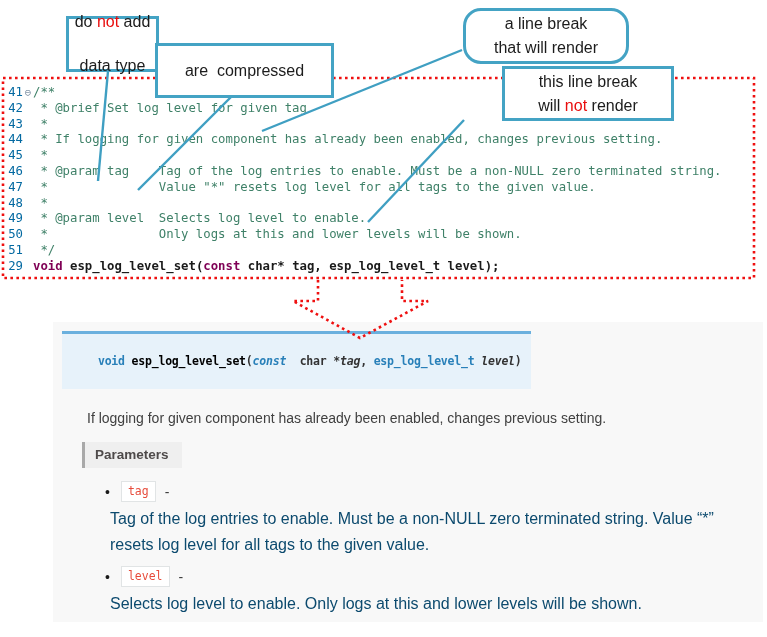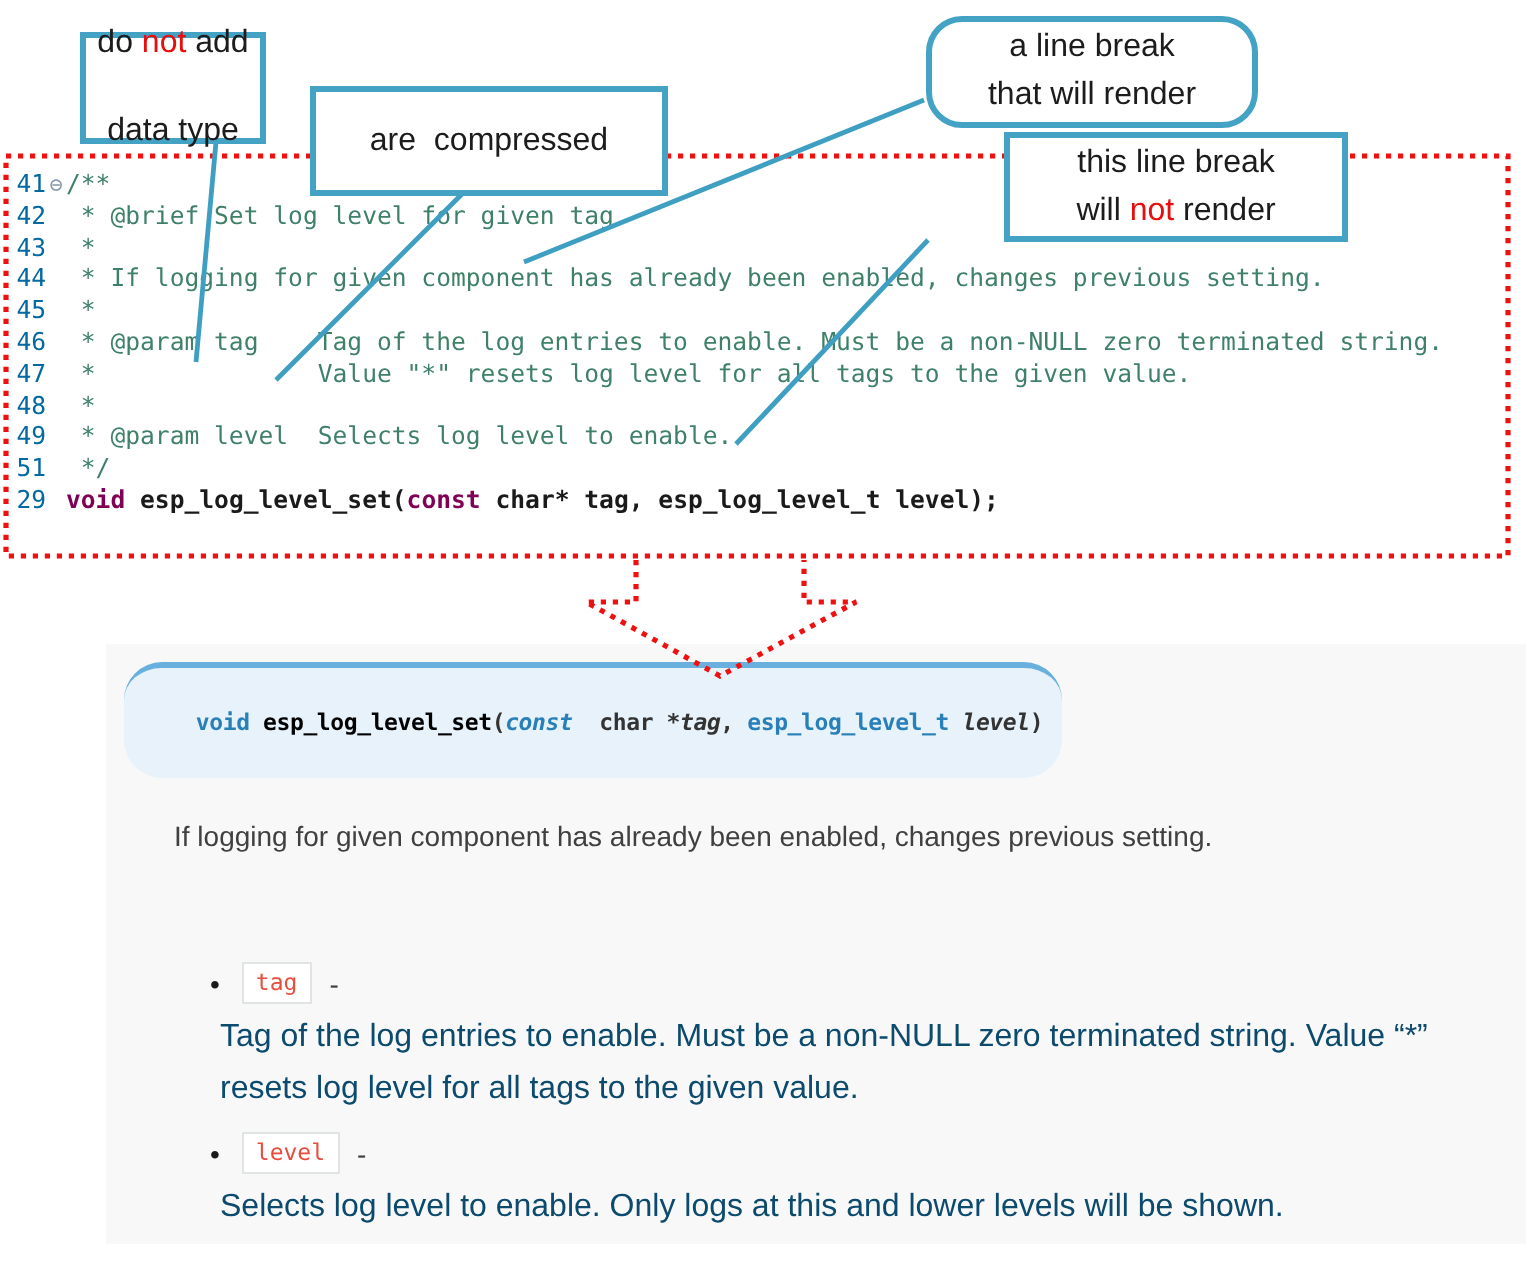--- a/index.html
+++ b/index.html
@@ -7,21 +7,21 @@
     width:767px;height:637px;position:relative;background:#ffffff;
     font-family:"Liberation Sans", sans-serif;overflow:hidden;
   }
   
   .callout{
     position:absolute;box-sizing:border-box;background:#ffffff;
     border:3px solid #44a3c4;z-index:10;display:flex;flex-direction:column;
     align-items:center;justify-content:center;text-align:center;
     font-size:16px;line-height:24px;color:#1c1c1c;white-space:pre;
   }
-  #callout-1{left:40px;top:16px;width:93px;height:56px;gap:20px;}
+  #callout-1{left:66px;top:16px;width:93px;height:56px;gap:20px;}
   #callout-2{left:155px;top:43px;width:179px;height:55px;}
   #callout-3{left:463px;top:8px;width:166px;height:56px;border-radius:18px;}
   #callout-4{left:462px;top:66px;width:172px;height:55px;margin-left:40px;}
   .rd{color:#e90d0d;}
   
   #overlay{position:absolute;left:0;top:0;z-index:5;pointer-events:none;}
   .redline{stroke:#ef1010;stroke-width:2.6;fill:none;stroke-dasharray:2.6 3.4;}
   .blueline{stroke:#3f9fc2;stroke-width:2.4;fill:none;}
   
   #code{
@@ -32,21 +32,21 @@
   .ln{display:inline-block;width:18px;text-align:right;color:#0369a1;flex:none;}
   .fold{display:inline-block;width:10px;text-align:center;color:#8496a9;font-size:11px;flex:none;}
   .ct{white-space:pre;color:#3f8168;}
   .ct-code{white-space:pre;color:#1a1a1a;font-weight:bold;}
   .kw{color:#7f0055;font-weight:bold;}
   
   #doc-panel{position:absolute;left:53px;top:322px;width:710px;height:300px;background:#f8f8f8;z-index:1;}
   #sig-bar{
     position:absolute;left:9px;top:9px;background:#e7f2fa;border-top:3px solid #6ab0de;
     padding:6px 9px 7px 9px;font-family:"DejaVu Sans Mono", monospace;
-    font-size:11.5px;font-weight:bold;letter-spacing:-0.2px;white-space:pre;color:#333;border-radius:19px;
+    font-size:11.5px;font-weight:bold;letter-spacing:-0.2px;white-space:pre;color:#333;
   }
   .sig-blue{color:#2980b9;}
   .sig-name{color:#000;}
   .sig-it{font-style:italic;}
   .docp{position:absolute;left:34px;color:#404040;font-size:14px;line-height:18px;white-space:pre;}
   #doc-para1{top:53px;}
   #doc-para2{top:87px;}
   #params-head{
     position:absolute;left:29px;top:120px;background:#efefef;border-left:3px solid #a9a9a9;
     padding:5px 13px 6px 10px;font-size:13.5px;font-weight:bold;color:#4e4a4a;
@@ -133,38 +133,44 @@
     <span class="ln">48</span>
       <span class="fold"></span>
       <span class="ct"> *</span>
   </div>
   <div class="crow">
     <span class="ln">49</span>
       <span class="fold"></span>
       <span class="ct"> * @param level  Selects log level to enable.</span>
   </div>
   <div class="crow">
+    <span class="ln">50</span>
+      <span class="fold"></span>
+      <span class="ct"> *               Only logs at this and lower levels will be shown.</span>
+  </div>
+  <div class="crow">
     <span class="ln">51</span>
       <span class="fold"></span>
       <span class="ct"> */</span>
   </div>
   <div class="crow">
     <span class="ln">29</span>
       <span class="fold"></span>
       <span class="ct-code"><span class="kw">void</span><span> esp_log_level_set(</span><span class="kw">const</span><span> char* tag, esp_log_level_t level);</span></span>
   </div>
 </div>
 
 <div id="doc-panel">
   <div id="sig-bar">
     <span class="sig-blue">void </span><span class="sig-name">esp_log_level_set</span><span>(</span><span class="sig-blue sig-it">const</span><span>  char *</span><span class="sig-it">tag</span><span>, </span><span class="sig-blue">esp_log_level_t</span><span> </span><span class="sig-it">level</span><span>)</span>
   </div>
 
   <div id="doc-para2" class="docp">If logging for given component has already been enabled, changes previous setting.</div>
 
+  <div id="params-head">Parameters</div>
 
   <div id="param-item-1" class="param-item">
     <span class="bullet">•</span>
     <span class="pname">tag</span>
     <span class="pdash">-</span>
   </div>
   <div id="param-desc-1" class="pdesc">Tag of the log entries to enable. Must be a non-NULL zero terminated string. Value “*” resets log level for all tags to the given value.</div>
 
   <div id="param-item-2" class="param-item">
     <span class="bullet">•</span>

